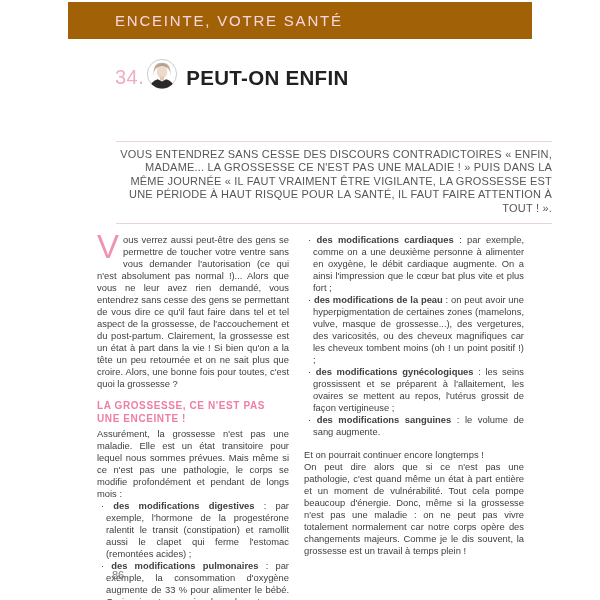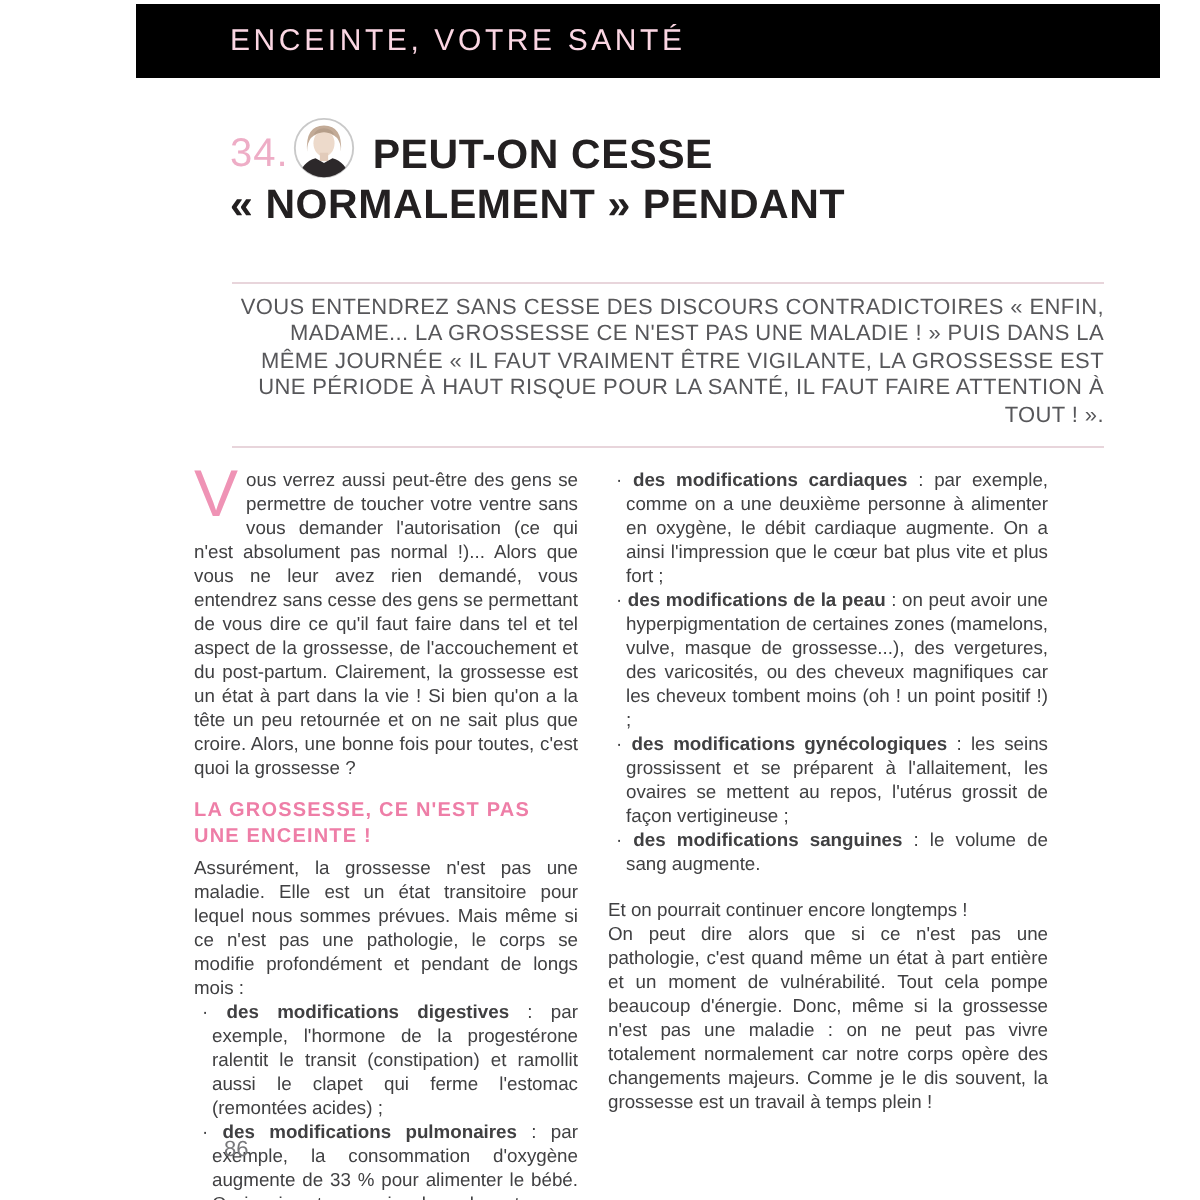--- a/index.html
+++ b/index.html
@@ -5,22 +5,22 @@
   html,body { margin:0; padding:0; }
   body {
     width:600px; height:600px; position:relative; overflow:hidden;
     background:#ffffff;
     font-family:"Liberation Sans", sans-serif;
     -webkit-font-smoothing:antialiased;
   }
 
   
   .banner {
-    position:absolute; left:68px; top:2px; width:512px; height:37px;
-    background:#000000; display:flex; align-items:center;
+    position:absolute; left:68px; top:2px; width:464px; height:37px;
+    background:#a16207; display:flex; align-items:center;
   }
   .banner-text {
     padding-left:47px; color:#fbd6e3; font-size:15px;
     letter-spacing:1.8px; font-weight:400;
   }
 
   
   .title-block {
     position:absolute; left:115px; top:58px; width:440px;
     color:#232021; font-weight:bold; font-size:20.5px;
@@ -91,23 +91,22 @@
         <circle cx="17" cy="17" r="15.5" fill="#ffffff" stroke="#c9c9c9" stroke-width="1"></circle>
         <g clip-path="url(#avclip)">
           <path d="M8,19 Q7,5 17,5 Q27,5 26,19 Q26,9 17,9 Q8,9 8,19 Z" fill="#c3ab97"></path>
           <ellipse cx="17" cy="14.5" rx="5.6" ry="7" fill="#eddacb"></ellipse>
           <path d="M11.5,10 Q13,6.5 17,6.5 Q21,6.5 22.5,10 Q19,8.6 17,8.6 Q15,8.6 11.5,10 Z" fill="#b59e8a"></path>
           <rect x="14.8" y="19.5" width="4.4" height="4.5" fill="#e2cbba"></rect>
           <path d="M3,34 Q5,24.5 12.5,22.5 L17,25 L21.5,22.5 Q29,24.5 31,34 Z" fill="#2c282a"></path>
         </g>
       </svg>
     </span>
-    <span>PEUT-ON CESSE</span>
+    <span>PEUT-ON ENFIN</span>
   </div>
-  <div>« NORMALEMENT » PENDANT</div>
 </div>
 
 <div class="intro">VOUS ENTENDREZ SANS CESSE DES DISCOURS CONTRADICTOIRES « ENFIN, MADAME... LA GROSSESSE CE N'EST PAS UNE MALADIE ! » PUIS DANS LA MÊME JOURNÉE « IL FAUT VRAIMENT ÊTRE VIGILANTE, LA GROSSESSE EST UNE PÉRIODE À HAUT RISQUE POUR LA SANTÉ, IL FAUT FAIRE ATTENTION À TOUT ! ».</div>
 
 <div class="columns">
 
   <div class="col-left">
     <p class="body-text"><span class="dropcap">V</span><span>ous verrez aussi peut-être des gens se permettre de toucher votre ventre sans vous demander l'autorisation (ce qui n'est absolument pas normal !)... Alors que vous ne leur avez rien demandé, vous entendrez sans cesse des gens se permettant de vous dire ce qu'il faut faire dans tel et tel aspect de la grossesse, de l'accouchement et du post-partum. Clairement, la grossesse est un état à part dans la vie ! Si bien qu'on a la tête un peu retournée et on ne sait plus que croire. Alors, une bonne fois pour toutes, c'est quoi la grossesse ?</span></p>
 
     <div class="subhead">

